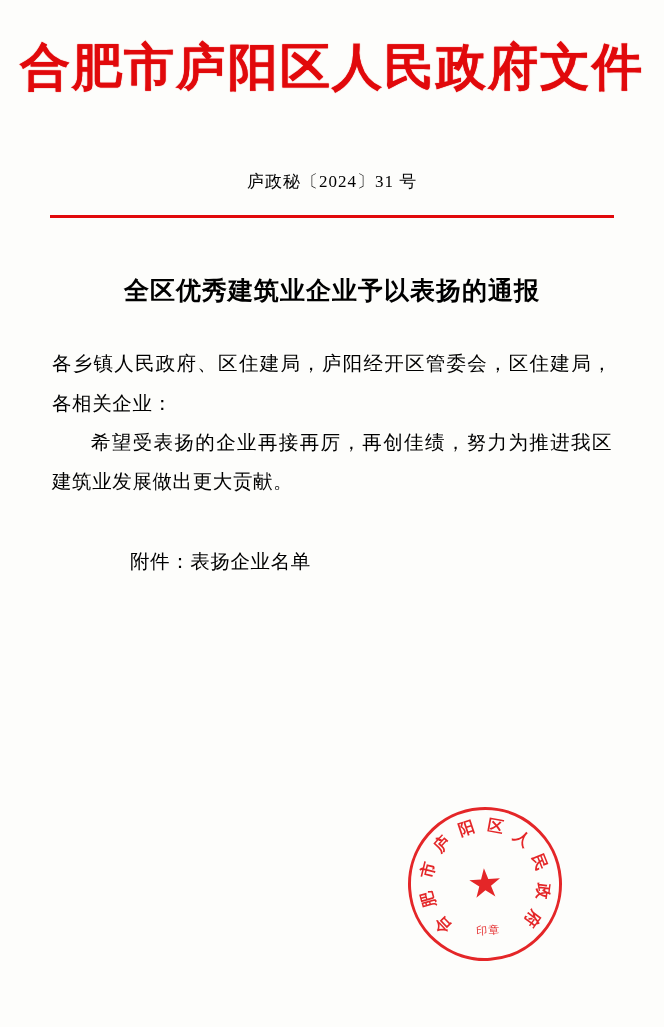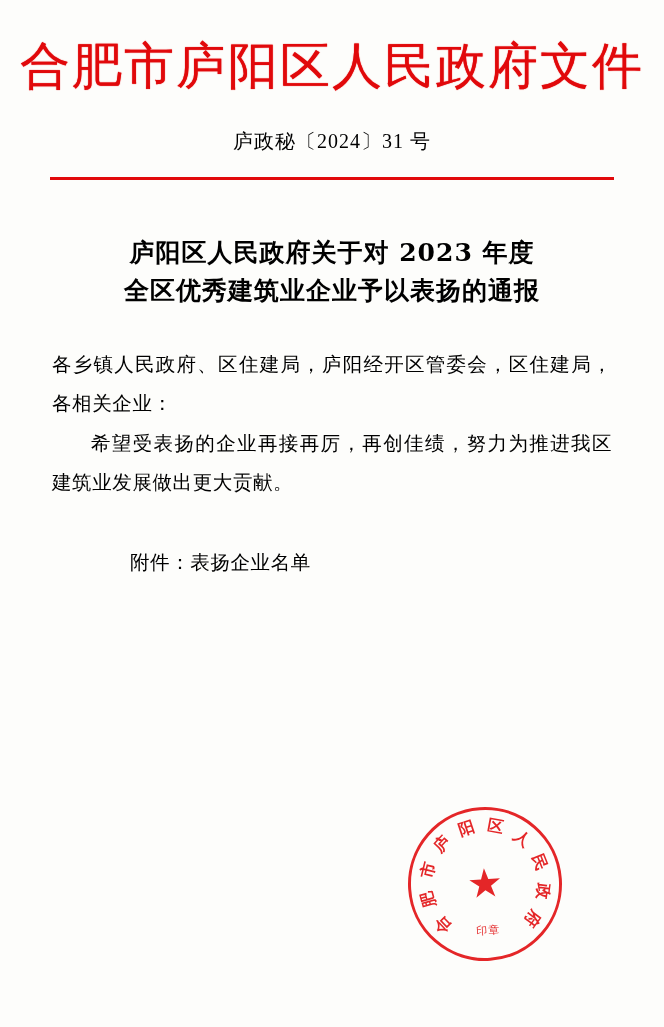--- a/index.html
+++ b/index.html
@@ -25,33 +25,33 @@
 
   
   .masthead {
     text-align: center;
     padding-top: 38px;
     padding-bottom: 0;
   }
   .masthead-title {
     color: #e1090b;
     font-family: "DejaVu Serif", serif;
-    font-weight: normal;
+    font-weight: bold;
     font-size: 50px;
     letter-spacing: 2px;
     line-height: 1.15;
     white-space: nowrap;
     text-shadow: 0 0 1px #e1090b;
   }
 
   
   .doc-number {
     text-align: center;
-    margin-top: 32px;
-    font-size: 20px;
+    margin-top: 74px;
+    font-size: 17px;
     letter-spacing: 1px;
     font-family: "Liberation Serif", serif;
   }
 
   
   .red-rule {
     margin: 22px 50px 0 50px;
     height: 3px;
     background: #e1090b;
   }
@@ -165,21 +165,20 @@
 
   <div class="masthead">
     <div class="masthead-title">合肥市庐阳区人民政府文件</div>
   </div>
 
   <div class="doc-number">庐政秘〔2024〕31 号</div>
 
   <div class="red-rule"></div>
 
   <div class="doc-title">
-    <span class="line">庐阳区人民政府关于对 2023 年度</span>
     <span class="line">全区优秀建筑业企业予以表扬的通报</span>
   </div>
 
   <div class="body-area">
     <p class="para">各乡镇人民政府、区住建局，庐阳经开区管委会，区住建局，各相关企业：</p>
     <p class="para indent">希望受表扬的企业再接再厉，再创佳绩，努力为推进我区建筑业发展做出更大贡献。</p>
   </div>
 
   <div class="attachment">附件：表扬企业名单</div>
 

